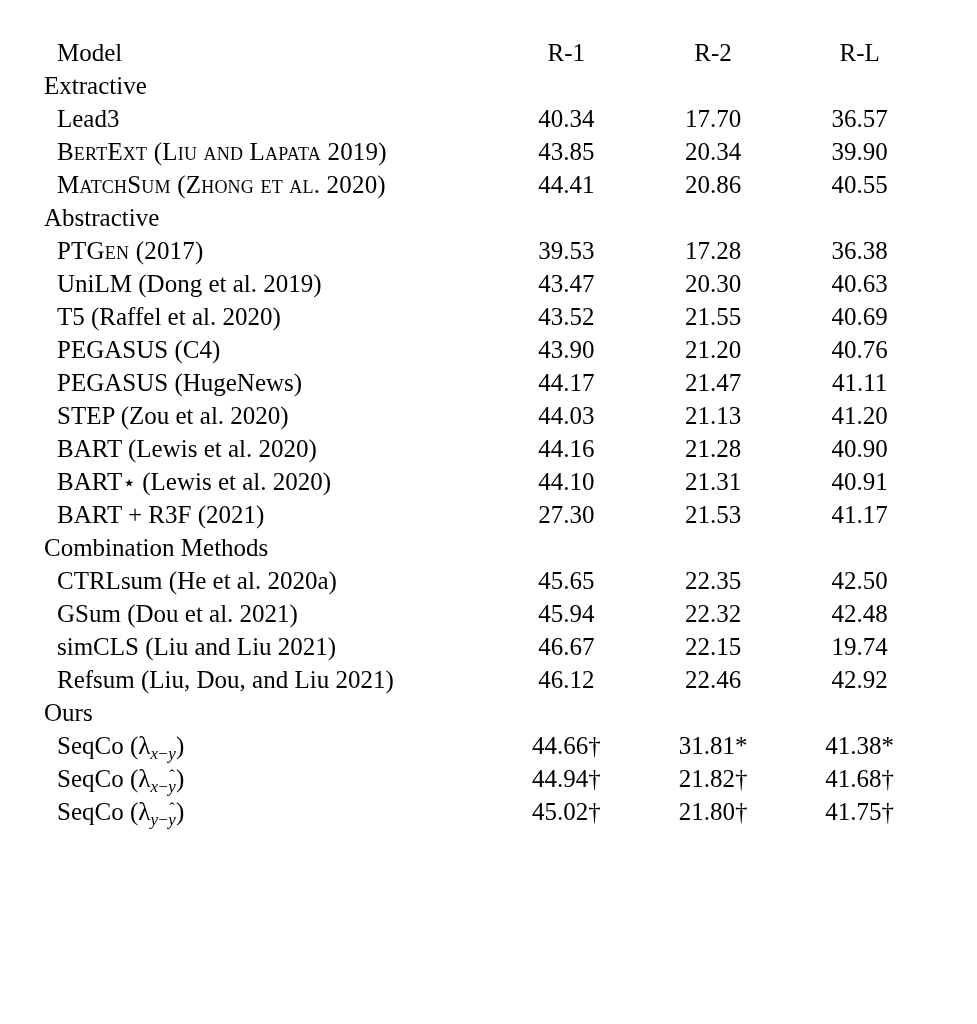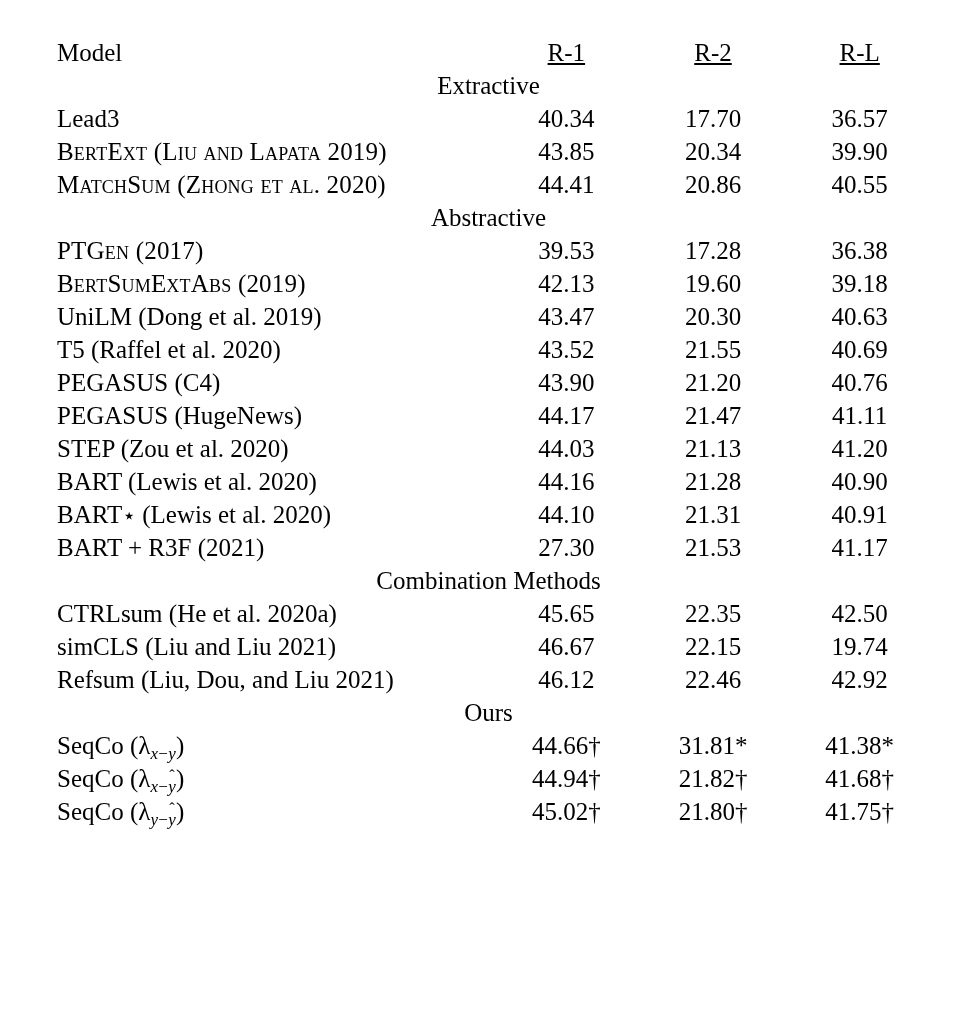--- a/index.html
+++ b/index.html
@@ -65,24 +65,22 @@
     text-align: left;
     padding-left: 13px !important;
     white-space: nowrap;
   }
   .cell-num {
     text-align: center;
     white-space: nowrap;
   }
   .cell-num-head {
     text-align: center;
-    text-decoration: underline;
   }
   .cell-section {
-    text-align: center;
   }
 
   .bold { font-weight: bold; margin-top: 17px; }
 
   
   .sc {
     font-variant: small-caps;
     letter-spacing: 0.2px;
   }
 
@@ -186,26 +184,20 @@
             <div></div>
           </td>
         </tr>
         <tr class="datarow">
           <td class="cell-model"><span class="sc">PTGen (2017)</span></td>
           <td class="cell-num"><span>39.53</span></td>
           <td class="cell-num"><span>17.28</span></td>
           <td class="cell-num"><span>36.38</span></td>
         </tr>
         <tr class="datarow">
-          <td class="cell-model"><span class="sc">BertSumExtAbs (2019)</span></td>
-          <td class="cell-num"><span>42.13</span></td>
-          <td class="cell-num"><span>19.60</span></td>
-          <td class="cell-num"><span>39.18</span></td>
-        </tr>
-        <tr class="datarow">
           <td class="cell-model"><span>UniLM (Dong et al. 2019)</span></td>
           <td class="cell-num"><span>43.47</span></td>
           <td class="cell-num"><span>20.30</span></td>
           <td class="cell-num"><span>40.63</span></td>
         </tr>
         <tr class="datarow">
           <td class="cell-model"><span>T5 (Raffel et al. 2020)</span></td>
           <td class="cell-num"><span>43.52</span></td>
           <td class="cell-num bold"><span>21.55</span></td>
           <td class="cell-num"><span>40.69</span></td>
@@ -259,20 +251,26 @@
             <div></div>
           </td>
         </tr>
         <tr class="datarow">
           <td class="cell-model"><span>CTRLsum (He et al. 2020a)</span></td>
           <td class="cell-num"><span>45.65</span></td>
           <td class="cell-num"><span>22.35</span></td>
           <td class="cell-num"><span>42.50</span></td>
         </tr>
         <tr class="datarow">
+          <td class="cell-model"><span>GSum (Dou et al. 2021)</span></td>
+          <td class="cell-num"><span>45.94</span></td>
+          <td class="cell-num"><span>22.32</span></td>
+          <td class="cell-num"><span>42.48</span></td>
+        </tr>
+        <tr class="datarow">
           <td class="cell-model"><span>simCLS (Liu and Liu 2021)</span></td>
           <td class="cell-num bold"><span>46.67</span></td>
           <td class="cell-num"><span>22.15</span></td>
           <td class="cell-num"><span>19.74</span></td>
         </tr>
         <tr class="datarow">
           <td class="cell-model"><span>Refsum (Liu, Dou, and Liu 2021)</span></td>
           <td class="cell-num"><span>46.12</span></td>
           <td class="cell-num bold"><span>22.46</span></td>
           <td class="cell-num bold"><span>42.92</span></td>

